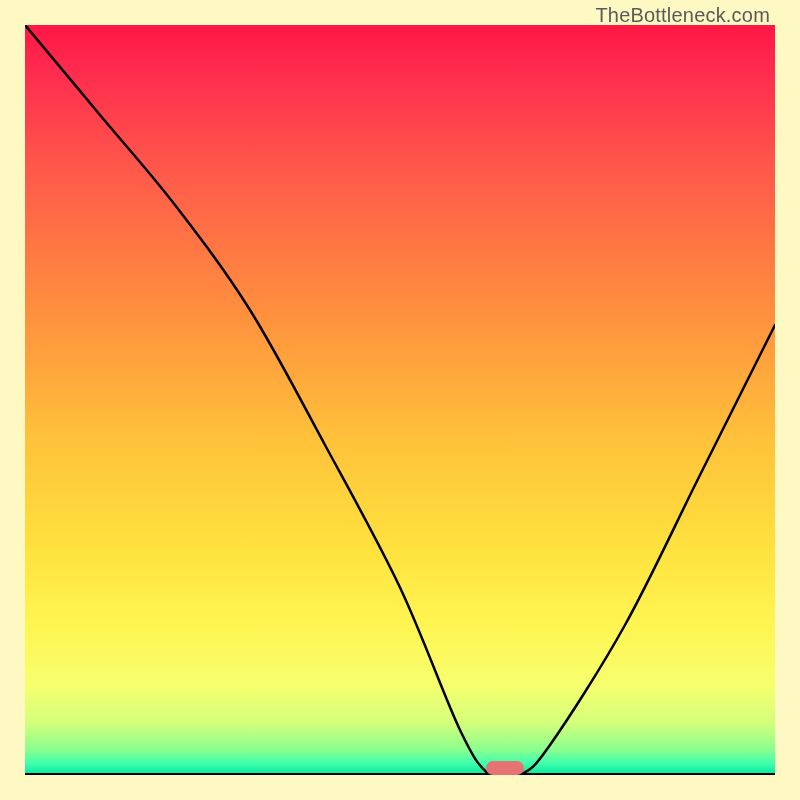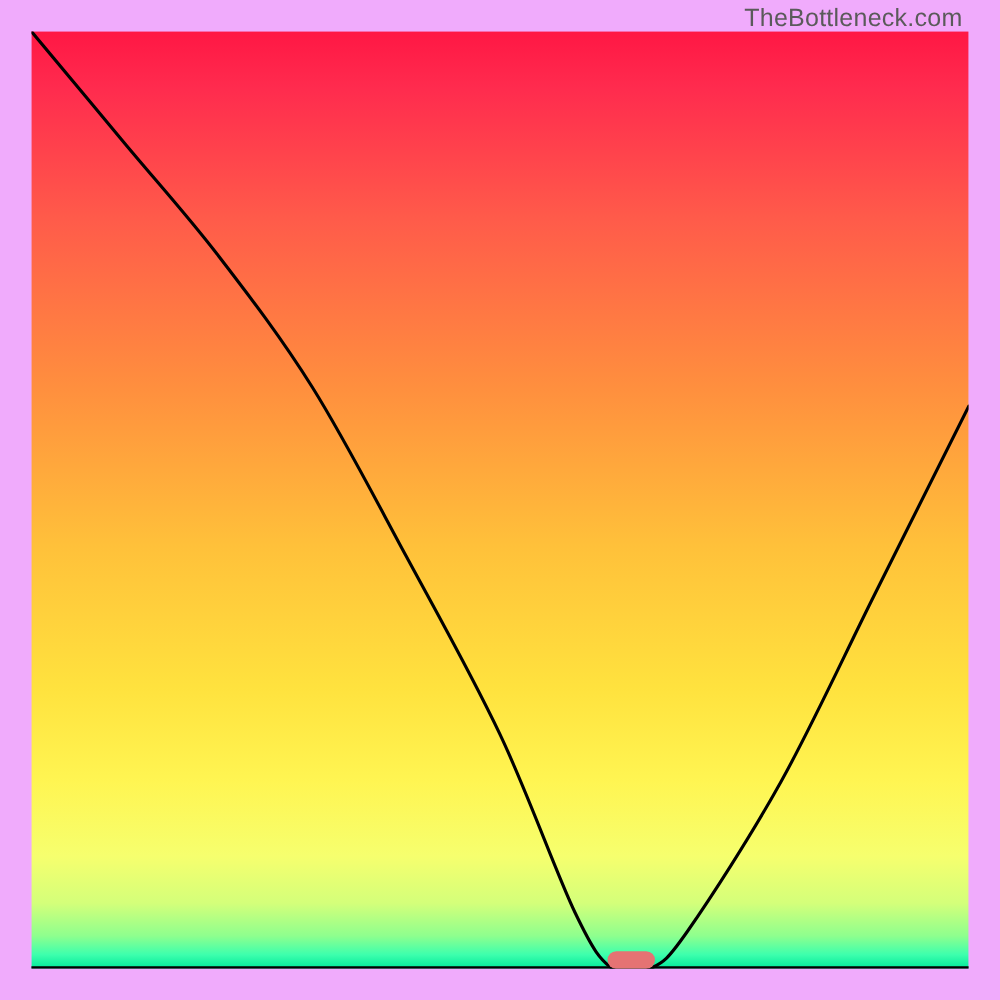--- a/index.html
+++ b/index.html
@@ -9,21 +9,21 @@
     height: 800px;
     background: #000;
     overflow: hidden;
   }
   .frame {
     position: absolute;
     left: 0;
     top: 0;
     width: 800px;
     height: 800px;
-    background: #f0abfc;
+    background: #fef9c3;
   }
   .plot {
     position: absolute;
     left: 25px;
     top: 25px;
     width: 750px;
     height: 750px;
     overflow: hidden;
   }
   .gradient {

